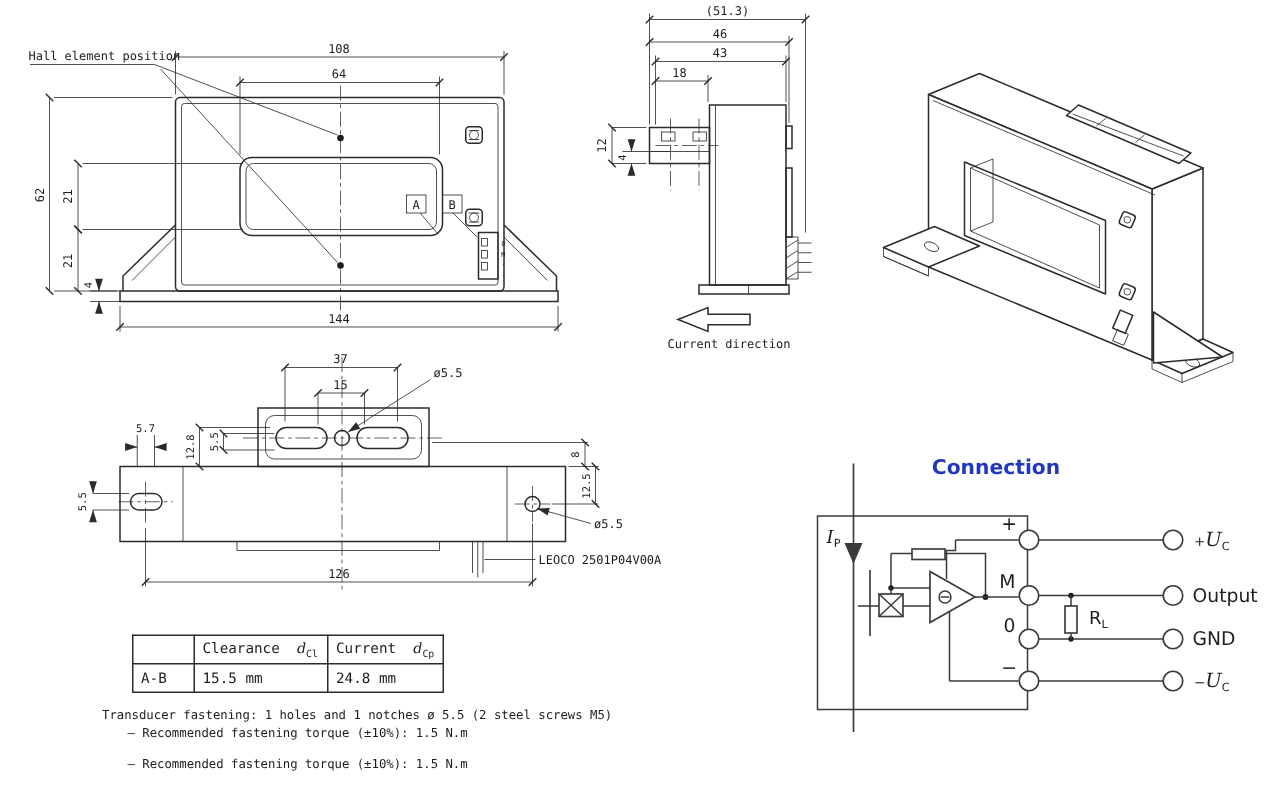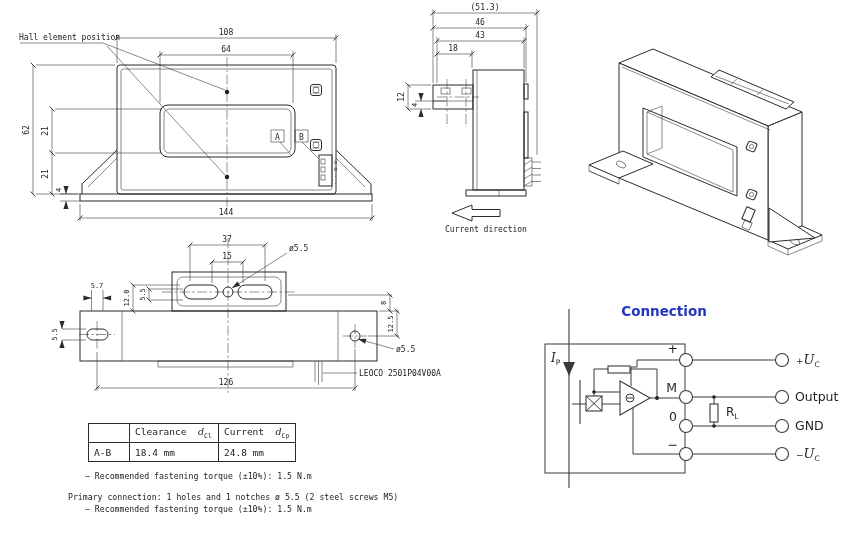--- a/index.html
+++ b/index.html
@@ -355,25 +355,25 @@
 <div class="tblwrap">
   <table>
     <tbody>
           <tr>
       <td class="c1"></td>
       <td class="c2"><span>Clearance</span>&nbsp;&nbsp;<i>d</i><sub>Cl</sub></td>
       <td class="c3"><span>Current</span>&nbsp;&nbsp;<i>d</i><sub>Cp</sub></td>
     </tr>
     <tr>
       <td>A-B</td>
-      <td>18.4 mm</td>
+      <td>15.5 mm</td>
       <td>24.8 mm</td>
     </tr>
   </tbody>
       </table>
 </div>
 
 <div class="notes">
+  <div>Transducer fastening: 1 holes and 1 notches ø 5.5 (2 steel screws M5)</div>
   <div class="l2">– Recommended fastening torque (±10%): 1.5 N.m</div>
-  <div>Primary connection: 1 holes and 1 notches ø 5.5 (2 steel screws M5)</div>
   <div class="l2">– Recommended fastening torque (±10%): 1.5 N.m</div>
 </div>
 </div>
 
 </body></html>

